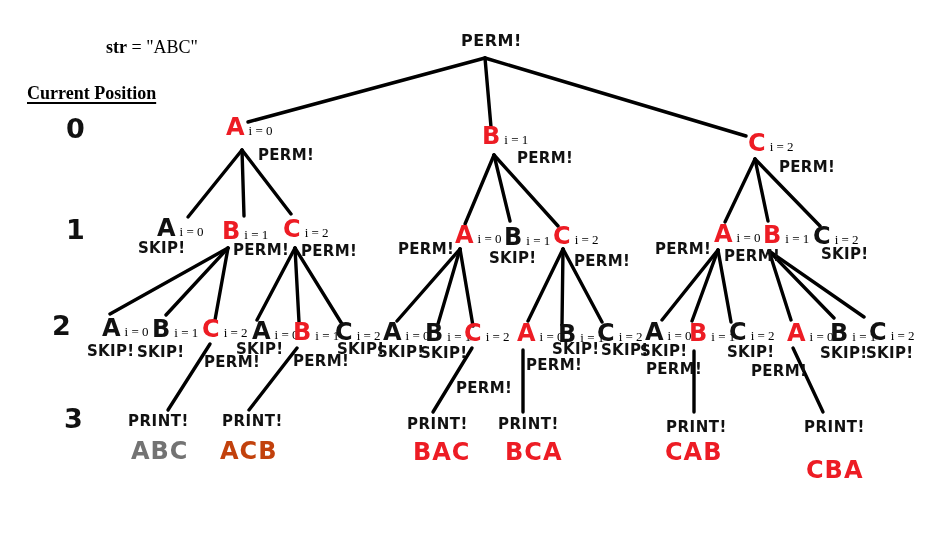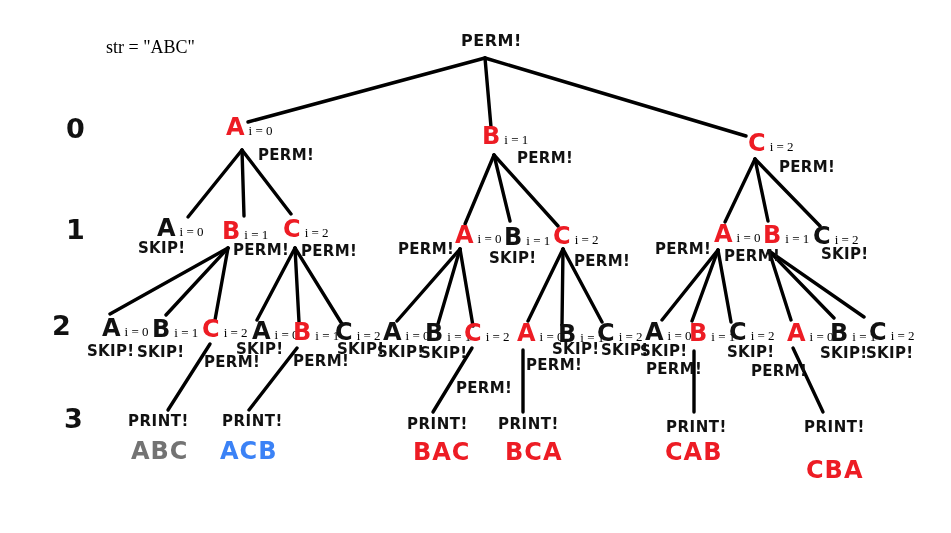--- a/index.html
+++ b/index.html
@@ -7,21 +7,21 @@
     position:relative;width:951px;height:533px;background:#ffffff;overflow:hidden;
     font-family:"DejaVu Sans",sans-serif;
   }
   .edges{position:absolute;left:0;top:0;width:951px;height:533px;}
   .comic{font-family:"DejaVu Sans",sans-serif;font-weight:bold;color:#111;}
   .abs{position:absolute;white-space:nowrap;line-height:1;}
   .str-decl{
     font-family:"Liberation Serif",serif;font-size:18px;color:#000;
     left:106px;top:38px;
   }
-  .str-decl .b{font-weight:normal;}
+  .str-decl .b{font-weight:bold;}
   .cur-pos{
     font-family:"Liberation Serif",serif;font-size:18px;font-weight:bold;color:#000;
     text-decoration:underline;text-decoration-thickness:2px;text-underline-offset:3px;
     left:27px;top:84px;
   }
   .lvl{font-size:27px;line-height:24px;}
   .rootlbl{font-size:16px;line-height:15px;letter-spacing:0.5px;}
   .node{position:absolute;white-space:nowrap;line-height:21px;}
   .node .letter{font-size:24px;font-weight:bold;letter-spacing:0;}
   .node .idx{
@@ -73,20 +73,21 @@
       <line x1="472" y1="348" x2="433" y2="412" stroke="#000000" stroke-width="3.4" stroke-linecap="round"></line>
       <line x1="523" y1="350" x2="523" y2="412" stroke="#000000" stroke-width="3.4" stroke-linecap="round"></line>
       <line x1="694" y1="351" x2="694" y2="412" stroke="#000000" stroke-width="3.4" stroke-linecap="round"></line>
       <line x1="793" y1="348" x2="823" y2="412" stroke="#000000" stroke-width="3.4" stroke-linecap="round"></line>
     </svg>
 
   <div class="abs str-decl">
     <span class="b">str</span><span> = "ABC"</span>
   </div>
 
+  <div class="abs cur-pos">Current Position</div>
 
   <div class="abs comic rootlbl" id="root-label" style="left: 461px; top: 33px;">PERM!</div>
 
   <div id="level-labels">
       <div class="abs comic lvl" style="left: 66px; top: 117px;">0</div>
       <div class="abs comic lvl" style="left: 66px; top: 218px;">1</div>
       <div class="abs comic lvl" style="left: 52px; top: 314px;">2</div>
       <div class="abs comic lvl" style="left: 64px; top: 407px;">3</div>
     </div>
   <div id="nodes-layer">
@@ -148,21 +149,21 @@
       <div class="abs comic action" style="left: 751px; top: 364px;">PERM!</div>
       <div class="node" style="left: 830px; top: 323px;"><span class="letter" style="color: rgb(17, 17, 17);">B</span><span class="idx">i = 1</span></div>
       <div class="abs comic action" style="left: 820px; top: 346px;">SKIP!</div>
       <div class="node" style="left: 869px; top: 322px;"><span class="letter" style="color: rgb(17, 17, 17);">C</span><span class="idx">i = 2</span></div>
       <div class="abs comic action" style="left: 866px; top: 346px;">SKIP!</div>
     </div>
   <div id="outputs-layer">
       <div class="abs comic printlbl" style="left: 128px; top: 414px;">PRINT!</div>
       <div class="abs comic result" style="color: #737373; left: 131px; top: 440px;">ABC</div>
       <div class="abs comic printlbl" style="left: 222px; top: 414px;">PRINT!</div>
-      <div class="abs comic result" style="color: #3b82f6; left: 220px; top: 440px;">ACB</div>
+      <div class="abs comic result" style="color: #c2410c; left: 220px; top: 440px;">ACB</div>
       <div class="abs comic printlbl" style="left: 407px; top: 417px;">PRINT!</div>
       <div class="abs comic result" style="color: rgb(237, 28, 36); left: 413px; top: 441px;">BAC</div>
       <div class="abs comic printlbl" style="left: 498px; top: 417px;">PRINT!</div>
       <div class="abs comic result" style="color: rgb(237, 28, 36); left: 505px; top: 441px;">BCA</div>
       <div class="abs comic printlbl" style="left: 666px; top: 420px;">PRINT!</div>
       <div class="abs comic result" style="color: rgb(237, 28, 36); left: 665px; top: 441px;">CAB</div>
       <div class="abs comic printlbl" style="left: 804px; top: 420px;">PRINT!</div>
       <div class="abs comic result" style="color: rgb(237, 28, 36); left: 806px; top: 459px;">CBA</div>
     </div>
 </div>

